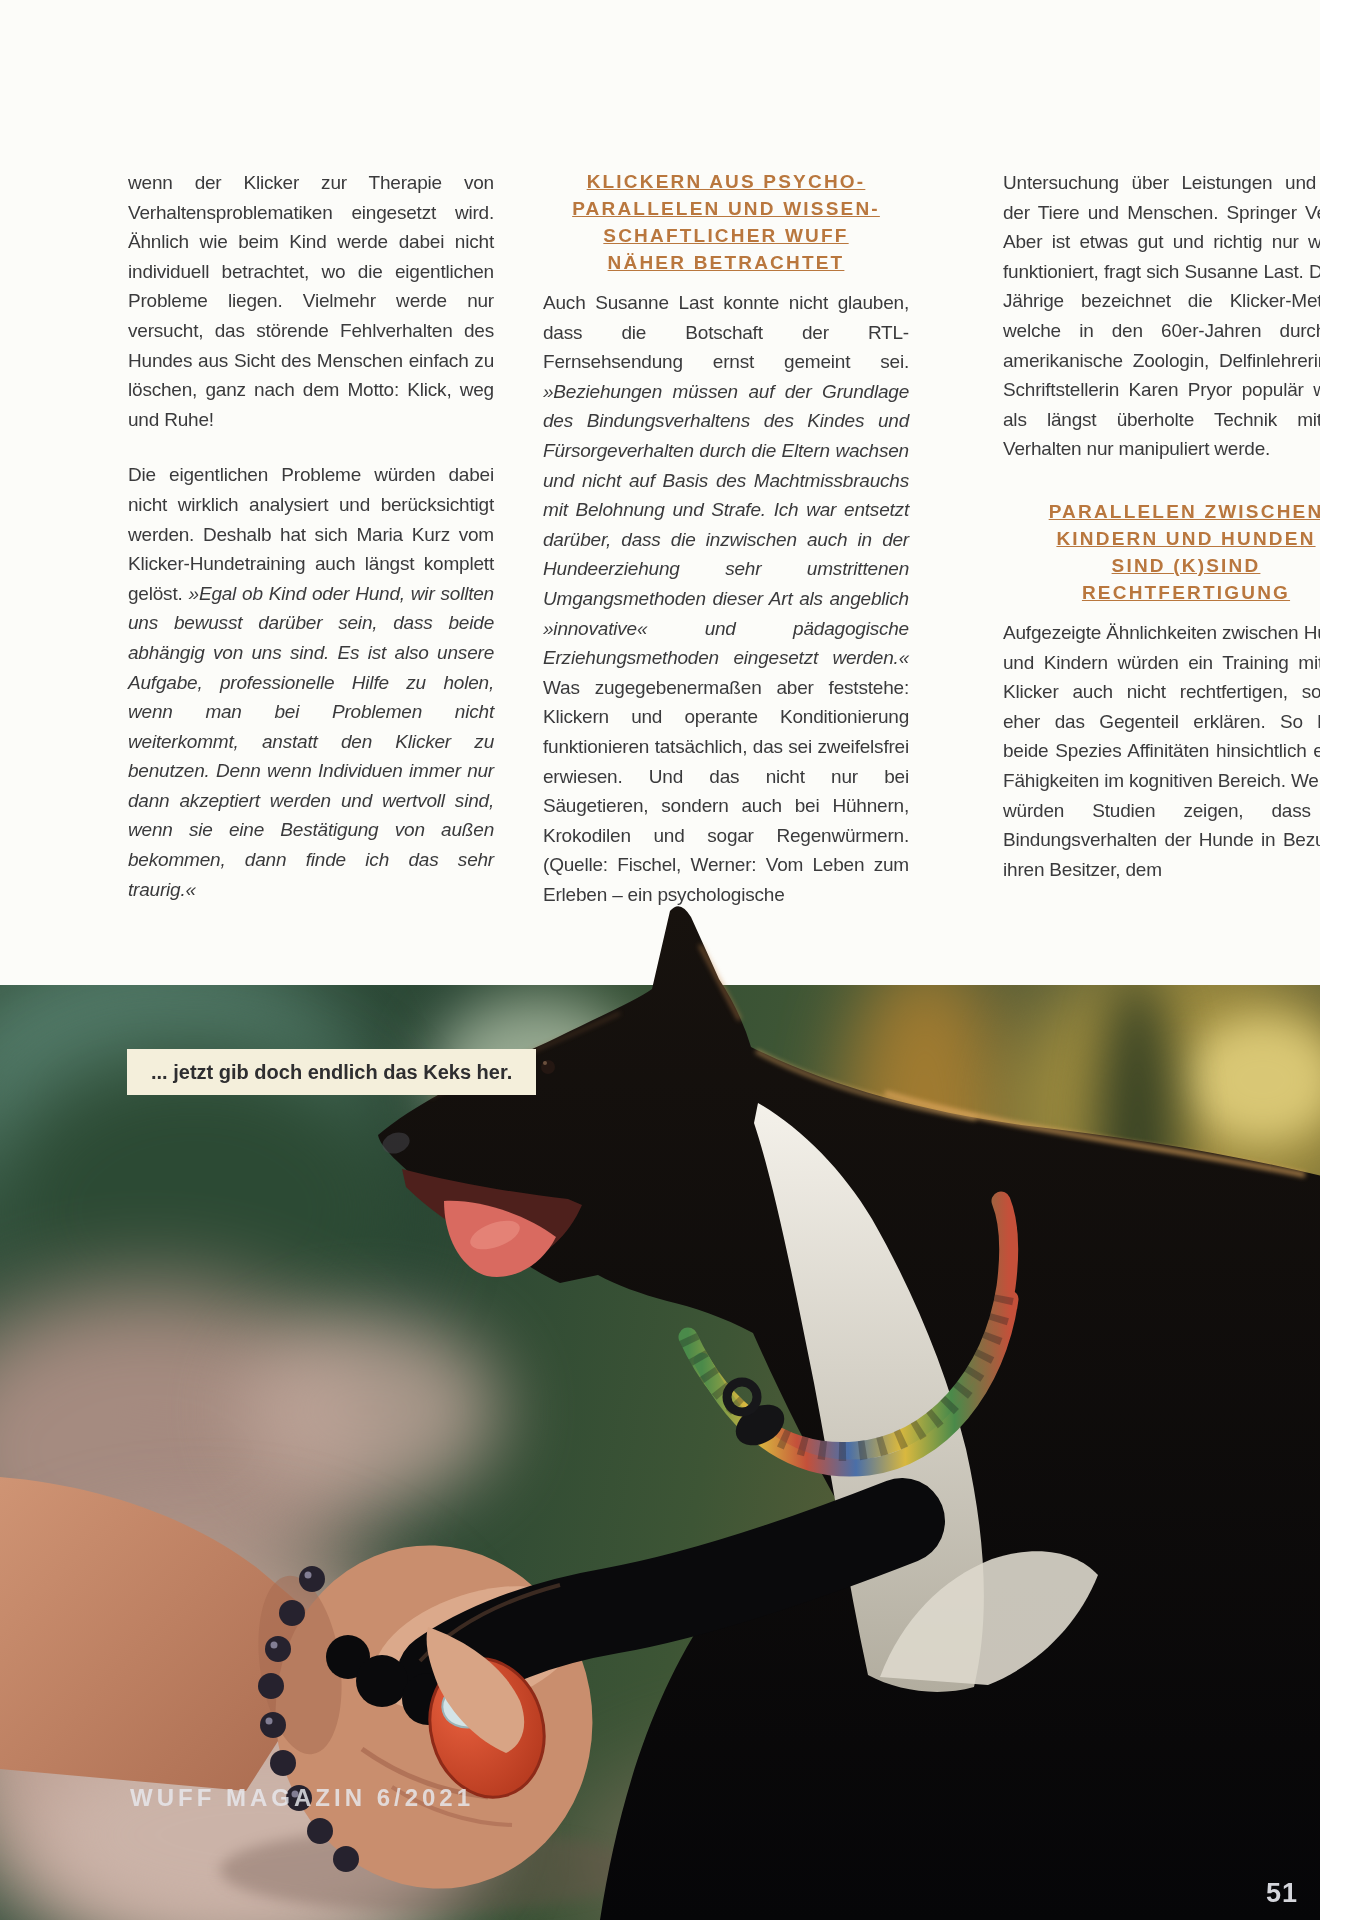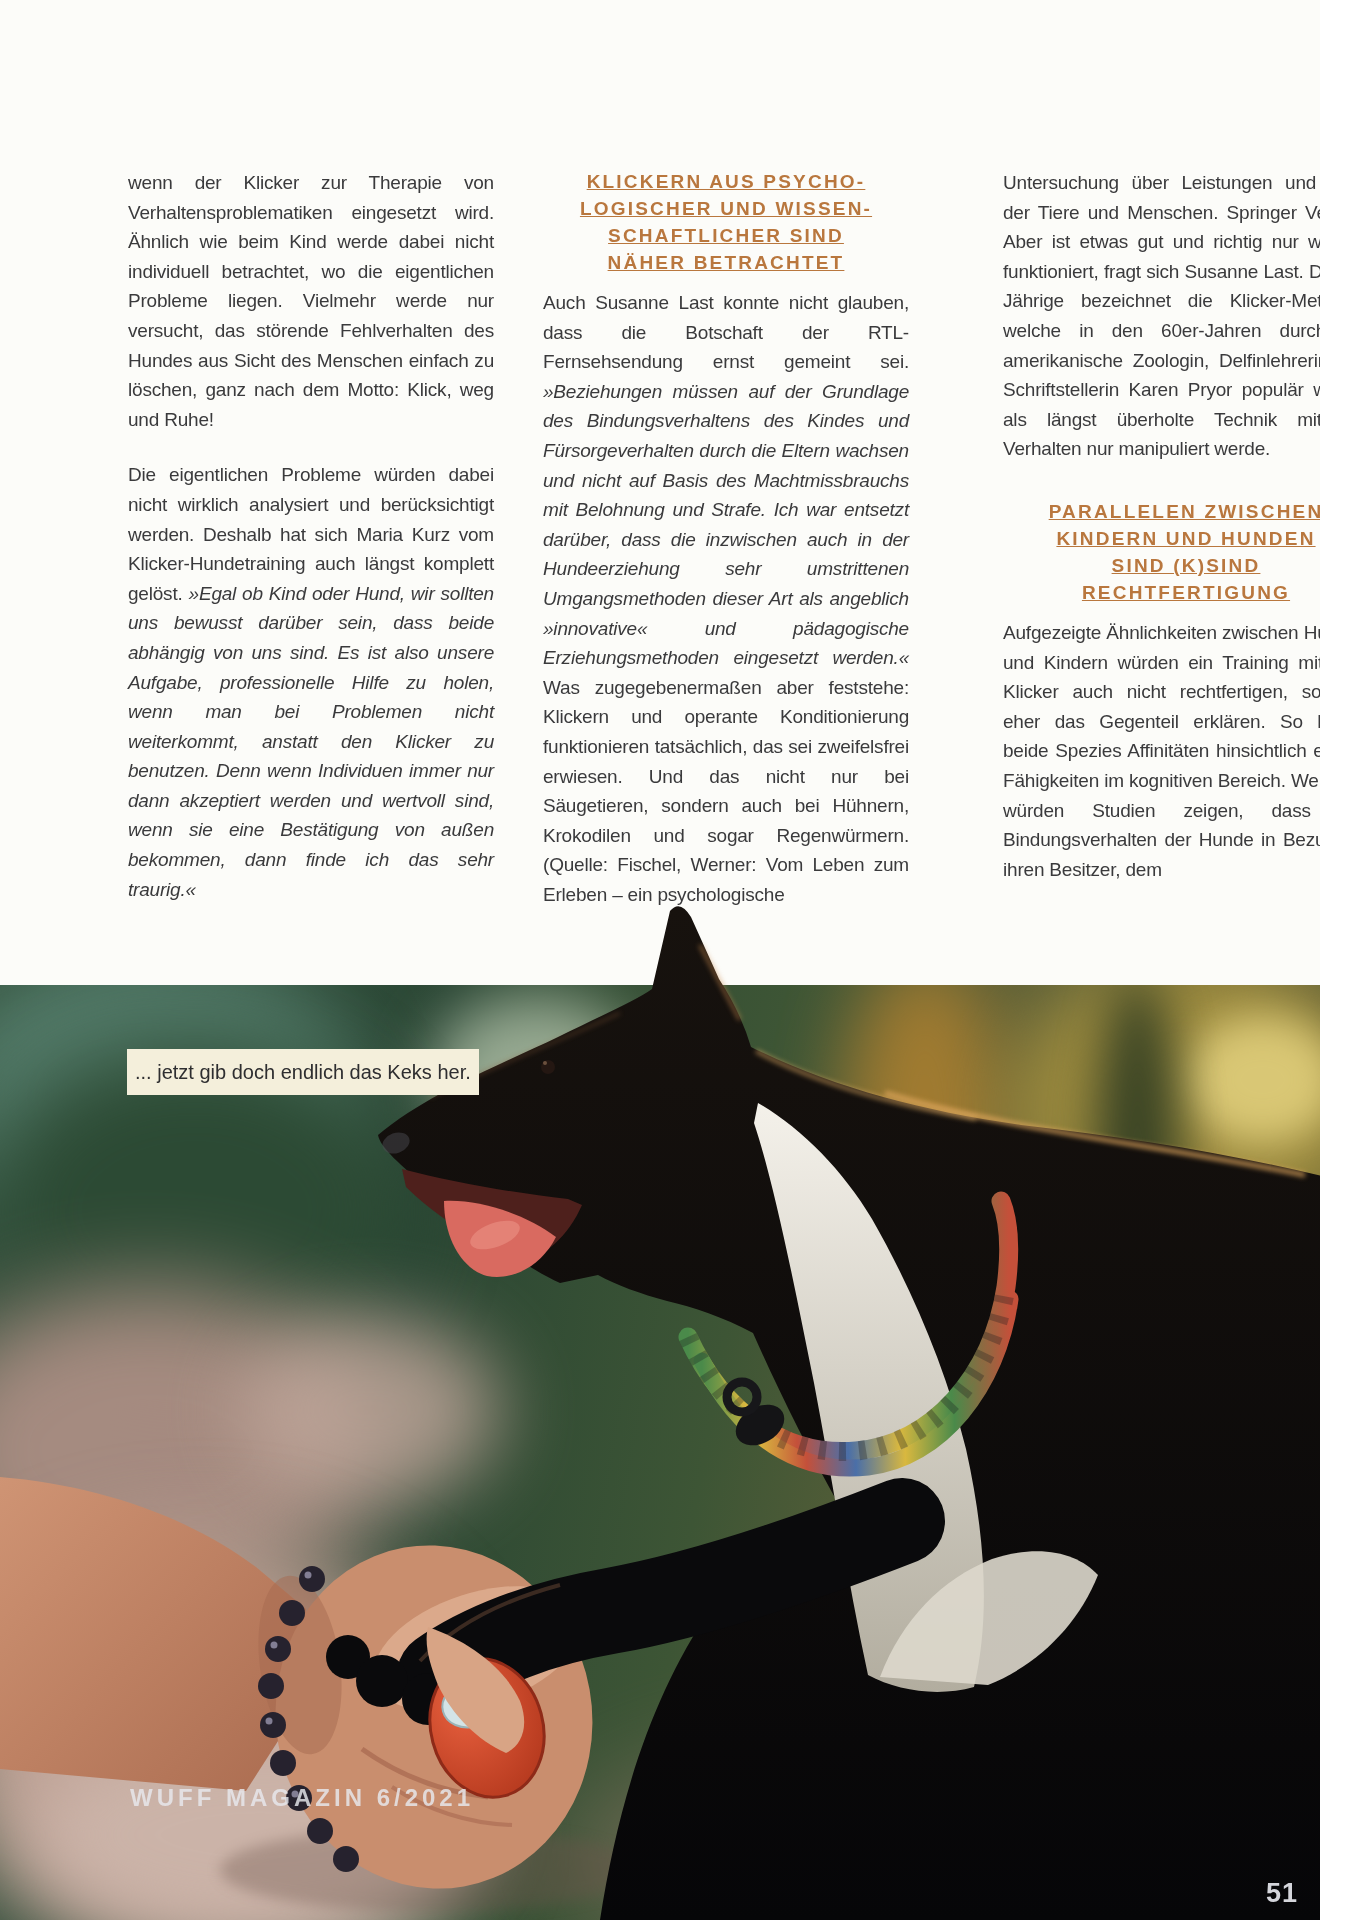--- a/index.html
+++ b/index.html
@@ -36,41 +36,41 @@
   .b7{left:1095px;top:-10px;width:85px;height:430px;background:#2f3c22;filter:blur(24px);opacity:.9;}
   .b8{left:-20px;top:60px;width:430px;height:330px;background:#2c4a34;filter:blur(42px);}
   .b9{left:-80px;top:300px;width:460px;height:330px;background:#b29288;filter:blur(46px);opacity:.9;}
   .b10{left:240px;top:330px;width:260px;height:190px;background:#c2a89c;filter:blur(38px);opacity:.8;}
   .b11{left:-60px;top:560px;width:520px;height:410px;background:#bfa296;filter:blur(46px);}
   .b12{left:30px;top:740px;width:460px;height:220px;background:#cbb3a8;filter:blur(36px);}
   .b13{left:560px;top:760px;width:620px;height:220px;background:#8d7668;filter:blur(50px);opacity:.55;}
   .dog-svg{position:absolute;left:0;top:-100px;width:1349px;height:1035px;}
   
   .caption-box{position:absolute;left:127px;top:1049px;background:#f4efdb;
-    color:#2e2e30;font-size:20px;font-weight:normal;padding:11px 8px;line-height:1.2;}
+    color:#2e2e30;font-size:20px;font-weight:bold;padding:11px 24px;line-height:1.2;}
   .footer-mag{position:absolute;left:130px;top:1784px;color:rgba(232,233,238,.82);
     font-size:24px;font-weight:bold;letter-spacing:4px;}
   .page-num{position:absolute;right:22px;top:1878px;color:#d4d5db;
     font-size:27px;font-weight:bold;letter-spacing:1px;}
 </style>
 </head>
 <body>
 
 <div class="page">
 
   <div class="col col-1">
     <p><span>wenn der Klicker zur Therapie von Verhaltensproblematiken eingesetzt wird. Ähnlich wie beim Kind werde dabei nicht individuell betrachtet, wo die eigentlichen Probleme liegen. Vielmehr werde nur versucht, das störende Fehlverhalten des Hundes aus Sicht des Menschen einfach zu löschen, ganz nach dem Motto: Klick, weg und Ruhe!</span></p>
     <p><span>Die eigentlichen Probleme würden dabei nicht wirklich analysiert und berücksichtigt werden. Deshalb hat sich Maria Kurz vom Klicker-Hundetraining auch längst komplett gelöst. </span><span class="ital">»Egal ob Kind oder Hund, wir sollten uns bewusst darüber sein, dass beide abhängig von uns sind. Es ist also unsere Aufgabe, professionelle Hilfe zu holen, wenn man bei Problemen nicht weiterkommt, anstatt den Klicker zu benutzen. Denn wenn Individuen immer nur dann akzeptiert werden und wertvoll sind, wenn sie eine Bestätigung von außen bekommen, dann finde ich das sehr traurig.«</span></p>
   </div>
 
   <div class="col col-2">
     <h3 class="subhead">
       <span class="hl">KLICKERN AUS PSYCHO-</span>
-      <span class="hl">LOGISCHER UND WISSEN-</span>
-      <span class="hl">SCHAFTLICHER SIND</span>
+      <span class="hl">PARALLELEN UND WISSEN-</span>
+      <span class="hl">SCHAFTLICHER WUFF</span>
       <span class="hl">NÄHER BETRACHTET</span>
     </h3>
     <p><span>Auch Susanne Last konnte nicht glauben, dass die Botschaft der RTL-Fernsehsendung ernst gemeint sei. </span><span class="ital">»Beziehungen müssen auf der Grundlage des Bindungsverhaltens des Kindes und Fürsorgeverhalten durch die Eltern wachsen und nicht auf Basis des Machtmissbrauchs mit Belohnung und Strafe. Ich war entsetzt darüber, dass die inzwischen auch in der Hundeerziehung sehr umstrittenen Umgangsmethoden dieser Art als angeblich »innovative« und pädagogische Erziehungsmethoden eingesetzt werden.«</span><span> Was zugegebenermaßen aber feststehe: Klickern und operante Konditionierung funktionieren tatsächlich, das sei zweifelsfrei erwiesen. Und das nicht nur bei Säugetieren, sondern auch bei Hühnern, Krokodilen und sogar Regenwürmern. (Quelle: Fischel, Werner: Vom Leben zum Erleben – ein psychologische</span></p>
   </div>
 
   <div class="col col-3">
     <p><span>Untersuchung über Leistungen und Ziele der Tiere und Menschen. Springer Verlag). Aber ist etwas gut und richtig nur weil es funktioniert, fragt sich Susanne Last. Die 53-Jährige bezeichnet die Klicker-Methode, welche in den 60er-Jahren durch die amerikanische Zoologin, Delfinlehrerin und Schriftstellerin Karen Pryor populär wurde, als längst überholte Technik mit der Verhalten nur manipuliert werde.</span></p>
     <h3 class="subhead">
       <span class="hl">PARALLELEN ZWISCHEN</span>
       <span class="hl">KINDERN UND HUNDEN</span>

